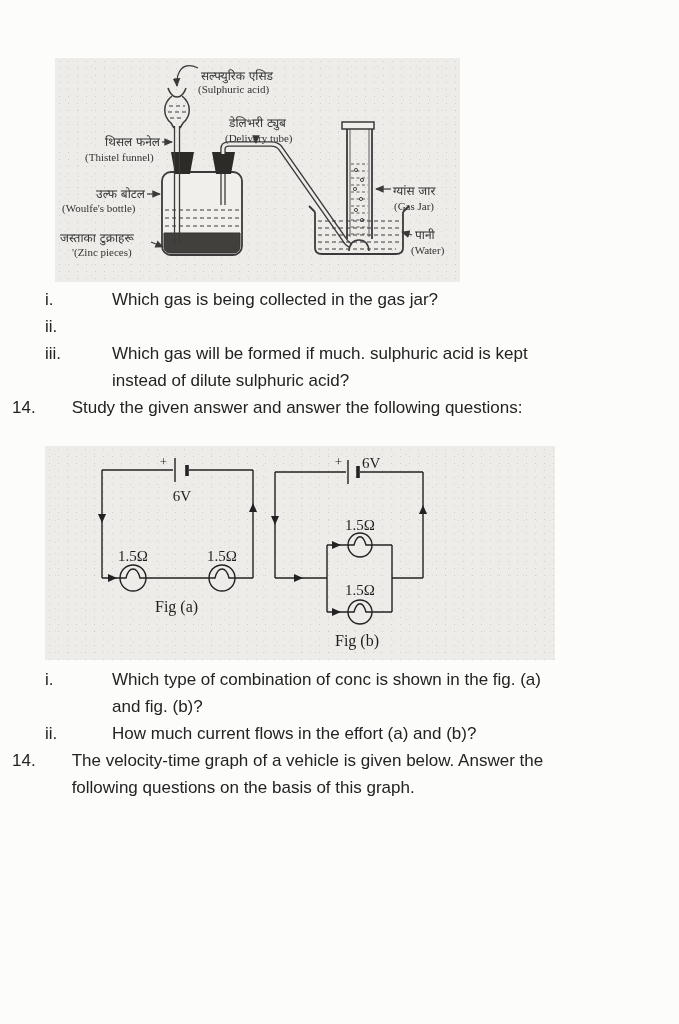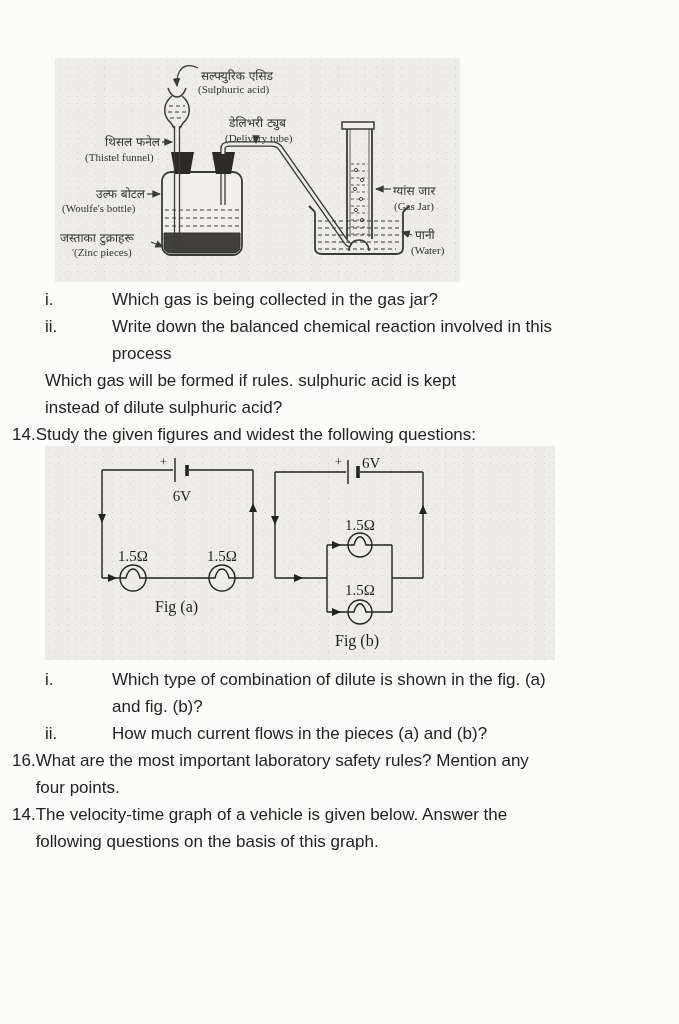--- a/index.html
+++ b/index.html
@@ -12,21 +12,21 @@
         background-size:9px 7px,13px 11px;background-position:0 0,4px 3px;}
   .chem-fig{left:55px;top:58px;width:405px;height:224px;}
   .circuit-fig{left:45px;top:446px;width:510px;height:214px;}
   .scan svg{display:block;width:100%;height:100%;}
   .textblock{position:absolute;left:0;width:679px;}
   .block1{top:286px;}
   .block2{top:666px;}
   .q-row{display:flex;font-size:17px;line-height:27px;}
   .q-row.roman{padding-left:45px;}
   .q-row.roman .q-num{flex:0 0 67px;}
-  .q-row.decimal{padding-left:12px;}
+  .q-row.decimal{padding-left:12px;gap:36px;}
   .q-row.decimal .q-num{flex:0 0 23px;}
   .q-text{white-space:pre-line;flex:1 1 auto;padding-right:14px;}
   
   text{fill:#333;}
   .dev{font-family:"DejaVu Sans",sans-serif;font-size:12px;}
   .en{font-family:"Liberation Serif",serif;font-size:11px;}
   .ink{stroke:#3a3a3a;fill:none;}
   .dash{stroke:#3a3a3a;stroke-width:1;stroke-dasharray:4 3;fill:none;}
   .dashthin{stroke:#4a4a46;stroke-width:.9;stroke-dasharray:3 2.5;fill:none;}
   .wire{stroke:#222;stroke-width:1.4;fill:none;}
@@ -121,30 +121,29 @@
     </svg>
   </div>
 
   <div class="textblock block1">
     <div class="q-row roman">
       <span class="q-num">i.</span>
       <span class="q-text">Which gas is being collected in the gas jar?</span>
     </div>
     <div class="q-row roman">
       <span class="q-num">ii.</span>
-      <span class="q-text">Write down the balanced chemical reaction involved in this
-process</span>
-    </div>
-    <div class="q-row roman">
-      <span class="q-text">Which gas will be formed if rules. sulphuric acid is kept
+    </div>
+    <div class="q-row roman">
+      <span class="q-num">iii.</span>
+      <span class="q-text">Which gas will be formed if much. sulphuric acid is kept
 instead of dilute sulphuric acid?</span>
     </div>
     <div class="q-row decimal">
       <span class="q-num">14.</span>
-      <span class="q-text">Study the given figures and widest the following questions:</span>
+      <span class="q-text">Study the given answer and answer the following questions:</span>
     </div>
   </div>
 
   <div class="scan circuit-fig">
     <svg viewBox="0 0 510 214">
 
       <g>
         <path class="wire" d="M57,24 H128 M144,24 H208 M57,24 V132 M208,24 V132 M57,132 H75 M101,132 H164 M190,132 H208"></path>
         <g>
           <line x1="130" y1="12" x2="130" y2="36" stroke="#222" stroke-width="1.4"></line>
@@ -196,31 +195,26 @@
         <text class="ctext" x="315" y="84" text-anchor="middle">1.5Ω</text>
         <text class="ctext" x="315" y="149" text-anchor="middle">1.5Ω</text>
         <text class="ccap" x="290" y="200">Fig (b)</text>
       </g>
     </svg>
   </div>
 
   <div class="textblock block2">
     <div class="q-row roman">
       <span class="q-num">i.</span>
-      <span class="q-text">Which type of combination of dilute is shown in the fig. (a)
+      <span class="q-text">Which type of combination of conc is shown in the fig. (a)
 and fig. (b)?</span>
     </div>
     <div class="q-row roman">
       <span class="q-num">ii.</span>
-      <span class="q-text">How much current flows in the pieces (a) and (b)?</span>
-    </div>
-    <div class="q-row decimal">
-      <span class="q-num">16.</span>
-      <span class="q-text">What are the most important laboratory safety rules? Mention any
-four points.</span>
+      <span class="q-text">How much current flows in the effort (a) and (b)?</span>
     </div>
     <div class="q-row decimal">
       <span class="q-num">14.</span>
       <span class="q-text">The velocity-time graph of a vehicle is given below. Answer the
 following questions on the basis of this graph.</span>
     </div>
   </div>
 
 </div>
 

